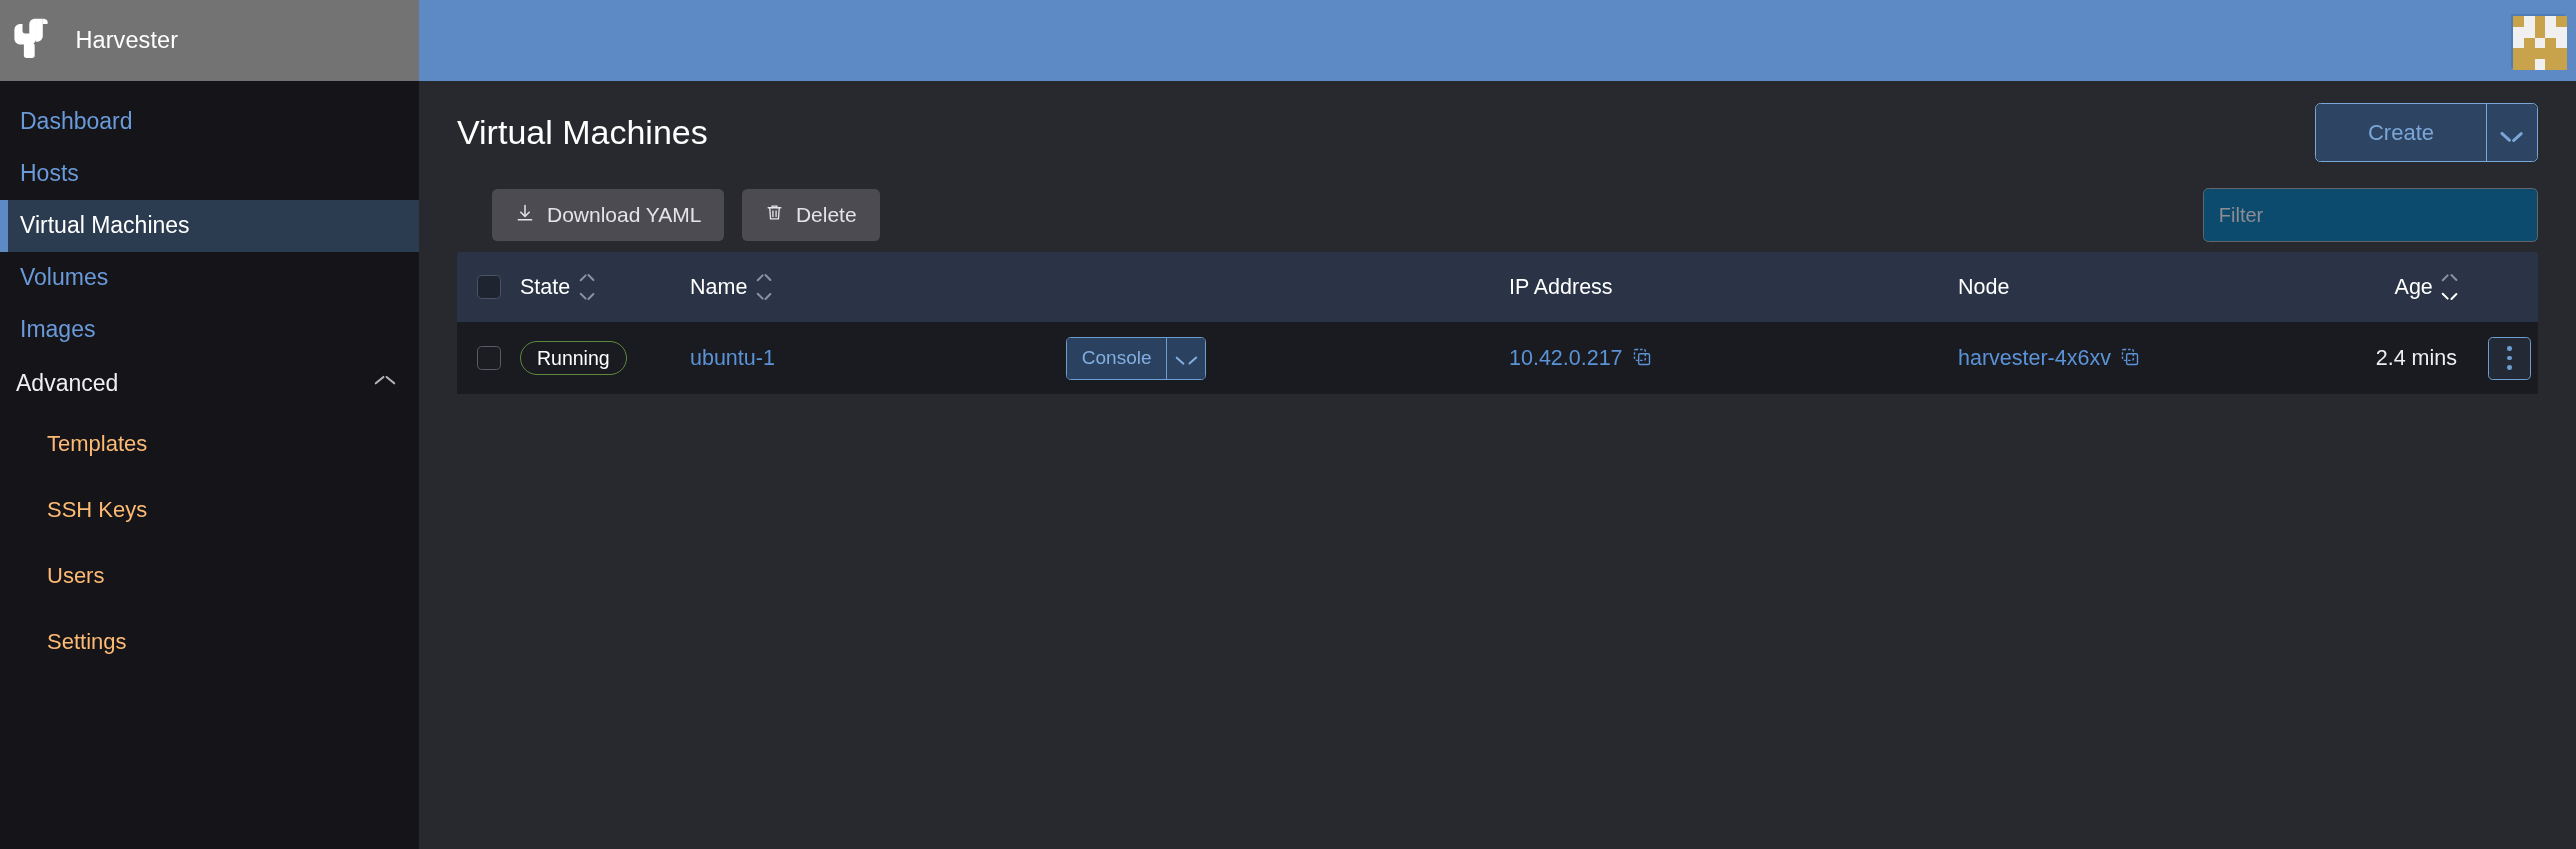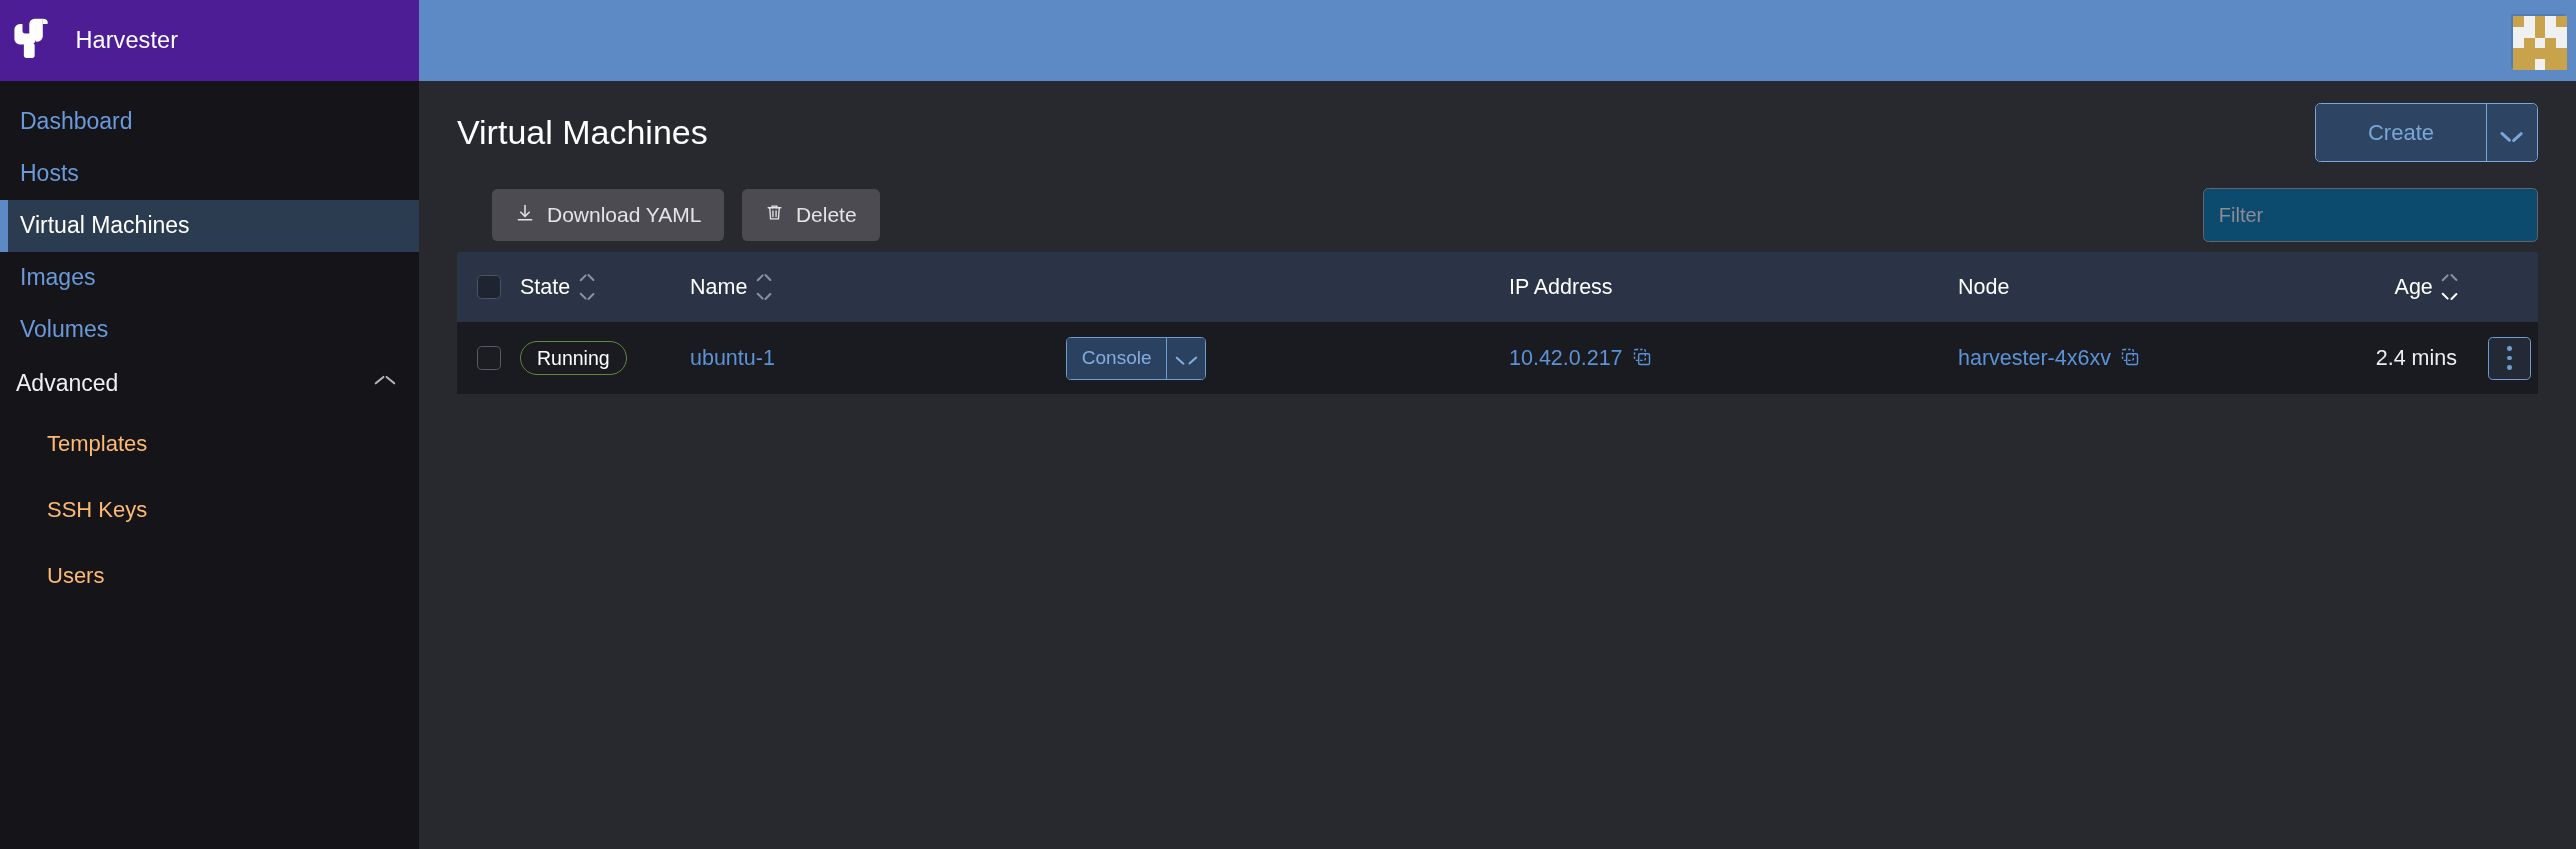--- a/index.html
+++ b/index.html
@@ -11,21 +11,21 @@
   }
   .app { display: flex; width: 2576px; height: 849px; }
 
   
   .sidebar {
     width: 419px; flex: 0 0 419px; height: 849px;
     background: #141419;
     display: flex; flex-direction: column;
   }
   .brand {
-    height: 81px; background: #4c1d95;
+    height: 81px; background: #737373;
     display: flex; align-items: center; padding-left: 9.4px; gap: 16px;
   }
   .brand-logo { width: 50px; height: 50px; position: relative; flex: 0 0 50px; }
   .brand-name { color: #ffffff; font-size: 23.5px; font-weight: 400; letter-spacing: 0.1px; }
 
   .nav { padding-top: 14.8px; }
   .nav-item {
     height: 52px; display: flex; align-items: center;
     padding-left: 20px; color: #6a9ada; font-size: 23px;
     border-left: 0 solid transparent; position: relative;
@@ -195,39 +195,42 @@
       <div class="nav-item">
         <span>Dashboard</span>
       </div>
       <div class="nav-item">
         <span>Hosts</span>
       </div>
       <div class="nav-item active">
         <span>Virtual Machines</span>
       </div>
       <div class="nav-item">
+        <span>Volumes</span>
+      </div>
+      <div class="nav-item">
         <span>Images</span>
-      </div>
-      <div class="nav-item">
-        <span>Volumes</span>
       </div>
 
       <div class="nav-group">
         <span>Advanced</span>
         <span class="chev-up"></span>
       </div>
 
       <div class="nav-sub">
         <span>Templates</span>
       </div>
       <div class="nav-sub">
         <span>SSH Keys</span>
       </div>
       <div class="nav-sub">
         <span>Users</span>
+      </div>
+      <div class="nav-sub">
+        <span>Settings</span>
       </div>
     </nav>
   </aside>
 
   <section class="main">
 
     <div class="topbar">
       <span class="avatar">
         <svg width="54" height="54" viewBox="0 0 5 5" shape-rendering="crispEdges">
           <rect x="0" y="0" width="5" height="5" fill="#f0f0f0"></rect>

